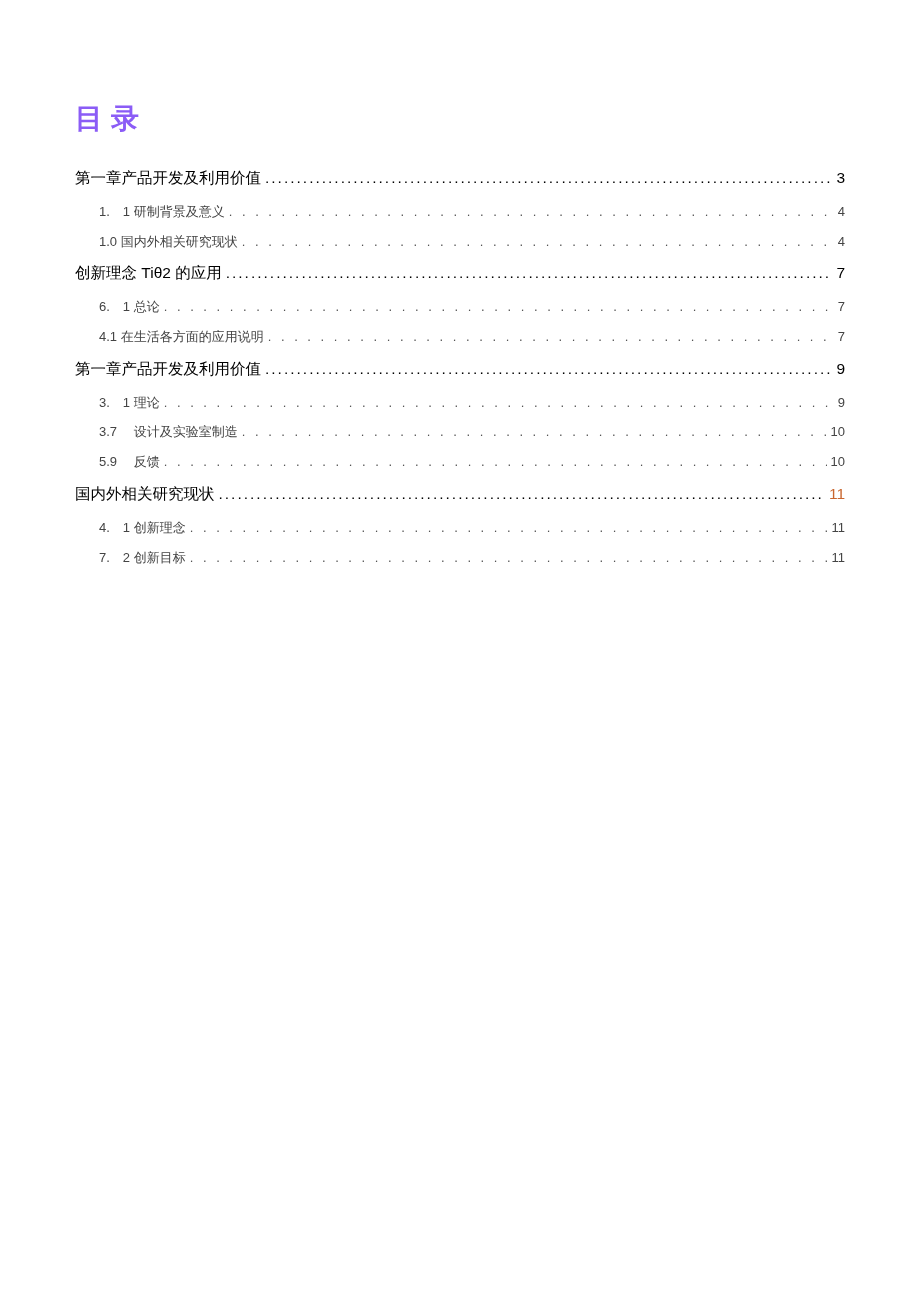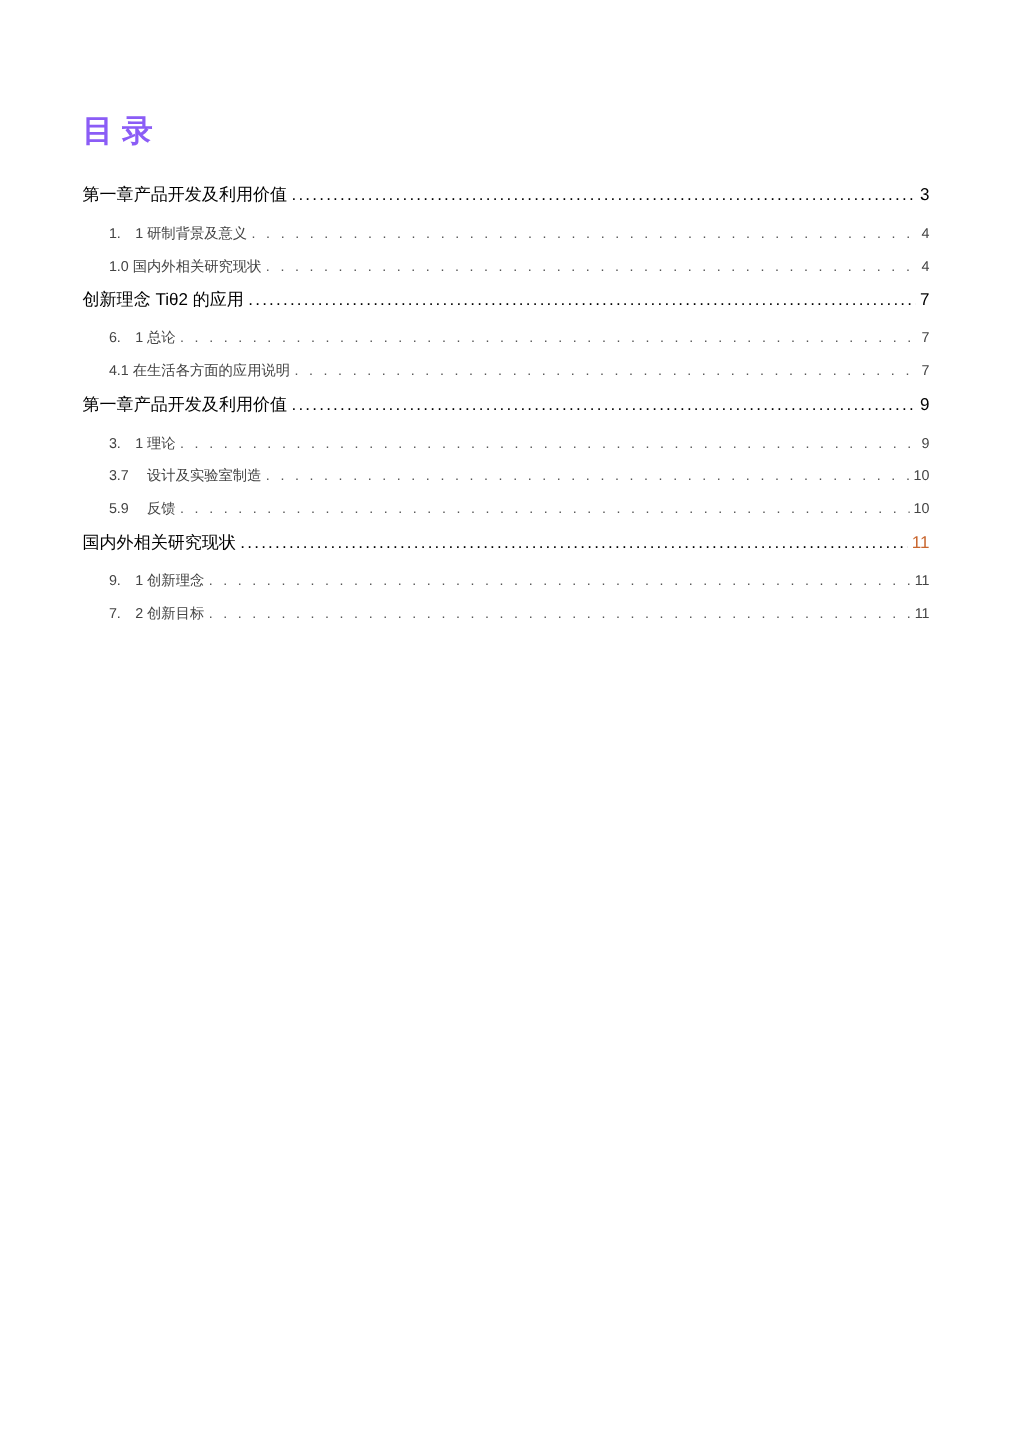--- a/index.html
+++ b/index.html
@@ -122,21 +122,21 @@
       <span class="toc-label">5.9　 反馈</span>
       <span class="toc-dots">. . . . . . . . . . . . . . . . . . . . . . . . . . . . . . . . . . . . . . . . . . . . . . . . . . . . . . . . . . . . . . . . . . . . . . . . . . . . . . . . . . . . . . . . . . . . . . . . . . . . </span>
       <span class="toc-page">10</span>
     </div>
     <div class="toc-row level1">
       <span class="toc-label">国内外相关研究现状</span>
       <span class="toc-dots">........................................................................................................................................................................................................</span>
       <span class="toc-page accent">11</span>
     </div>
     <div class="toc-row level2">
-      <span class="toc-label">9.　1 创新理念</span>
+      <span class="toc-label">4.　1 创新理念</span>
       <span class="toc-dots">. . . . . . . . . . . . . . . . . . . . . . . . . . . . . . . . . . . . . . . . . . . . . . . . . . . . . . . . . . . . . . . . . . . . . . . . . . . . . . . . . . . . . . . . . . . . . . . . . . . . </span>
       <span class="toc-page">11</span>
     </div>
     <div class="toc-row level2">
       <span class="toc-label">7.　2 创新目标</span>
       <span class="toc-dots">. . . . . . . . . . . . . . . . . . . . . . . . . . . . . . . . . . . . . . . . . . . . . . . . . . . . . . . . . . . . . . . . . . . . . . . . . . . . . . . . . . . . . . . . . . . . . . . . . . . . </span>
       <span class="toc-page">11</span>
     </div>
   </div>
 

